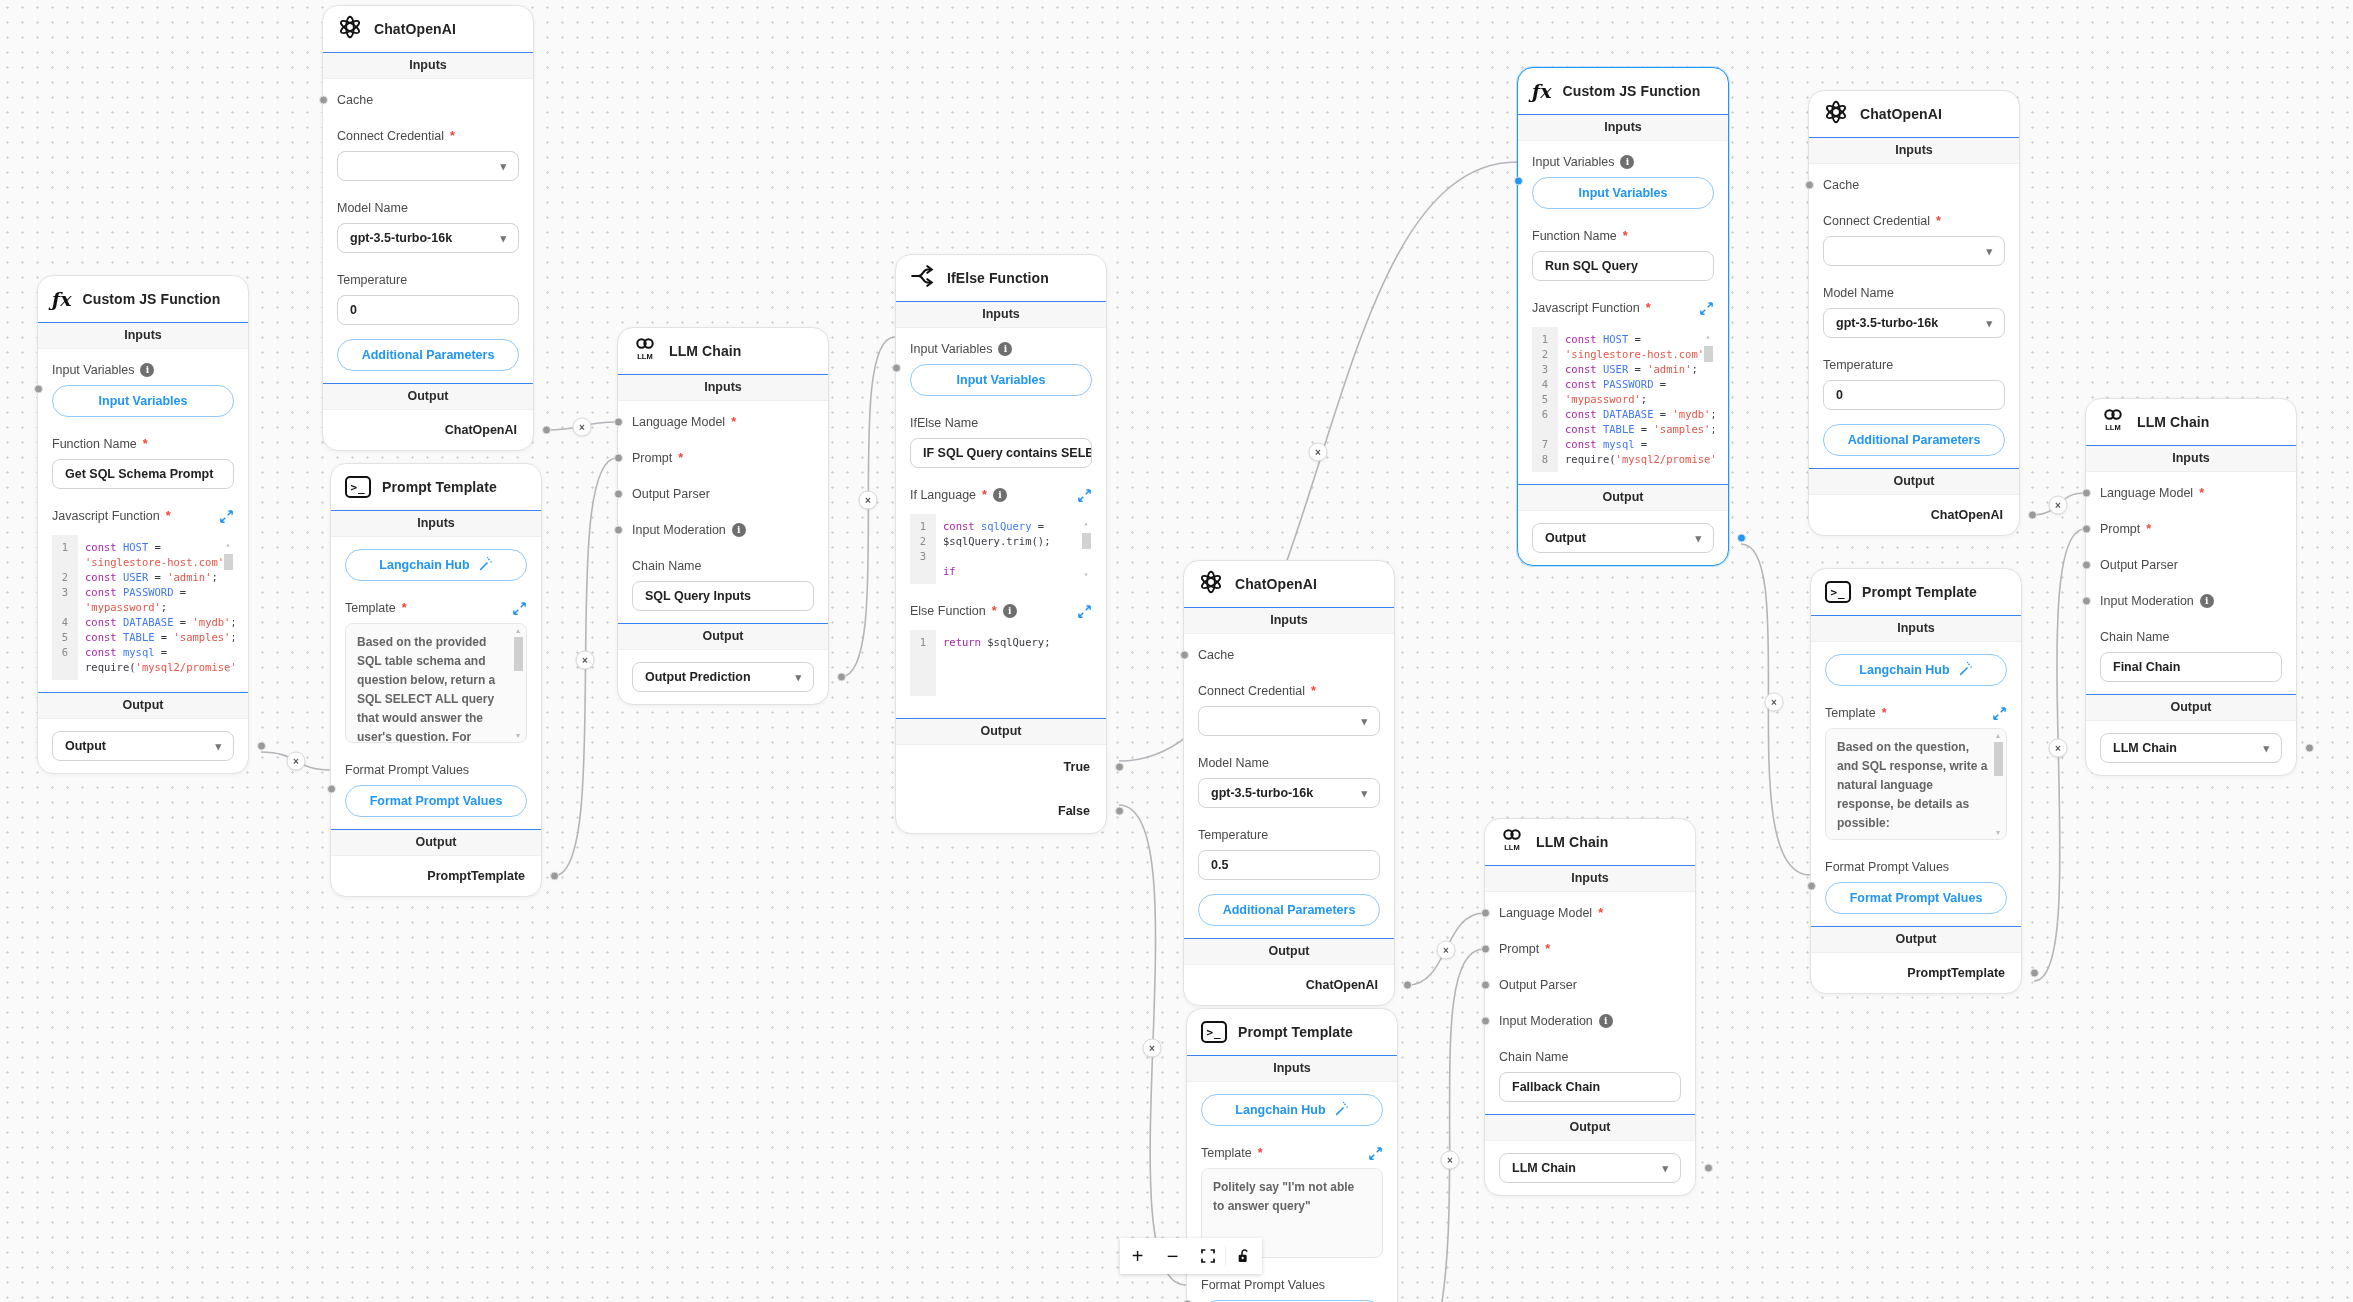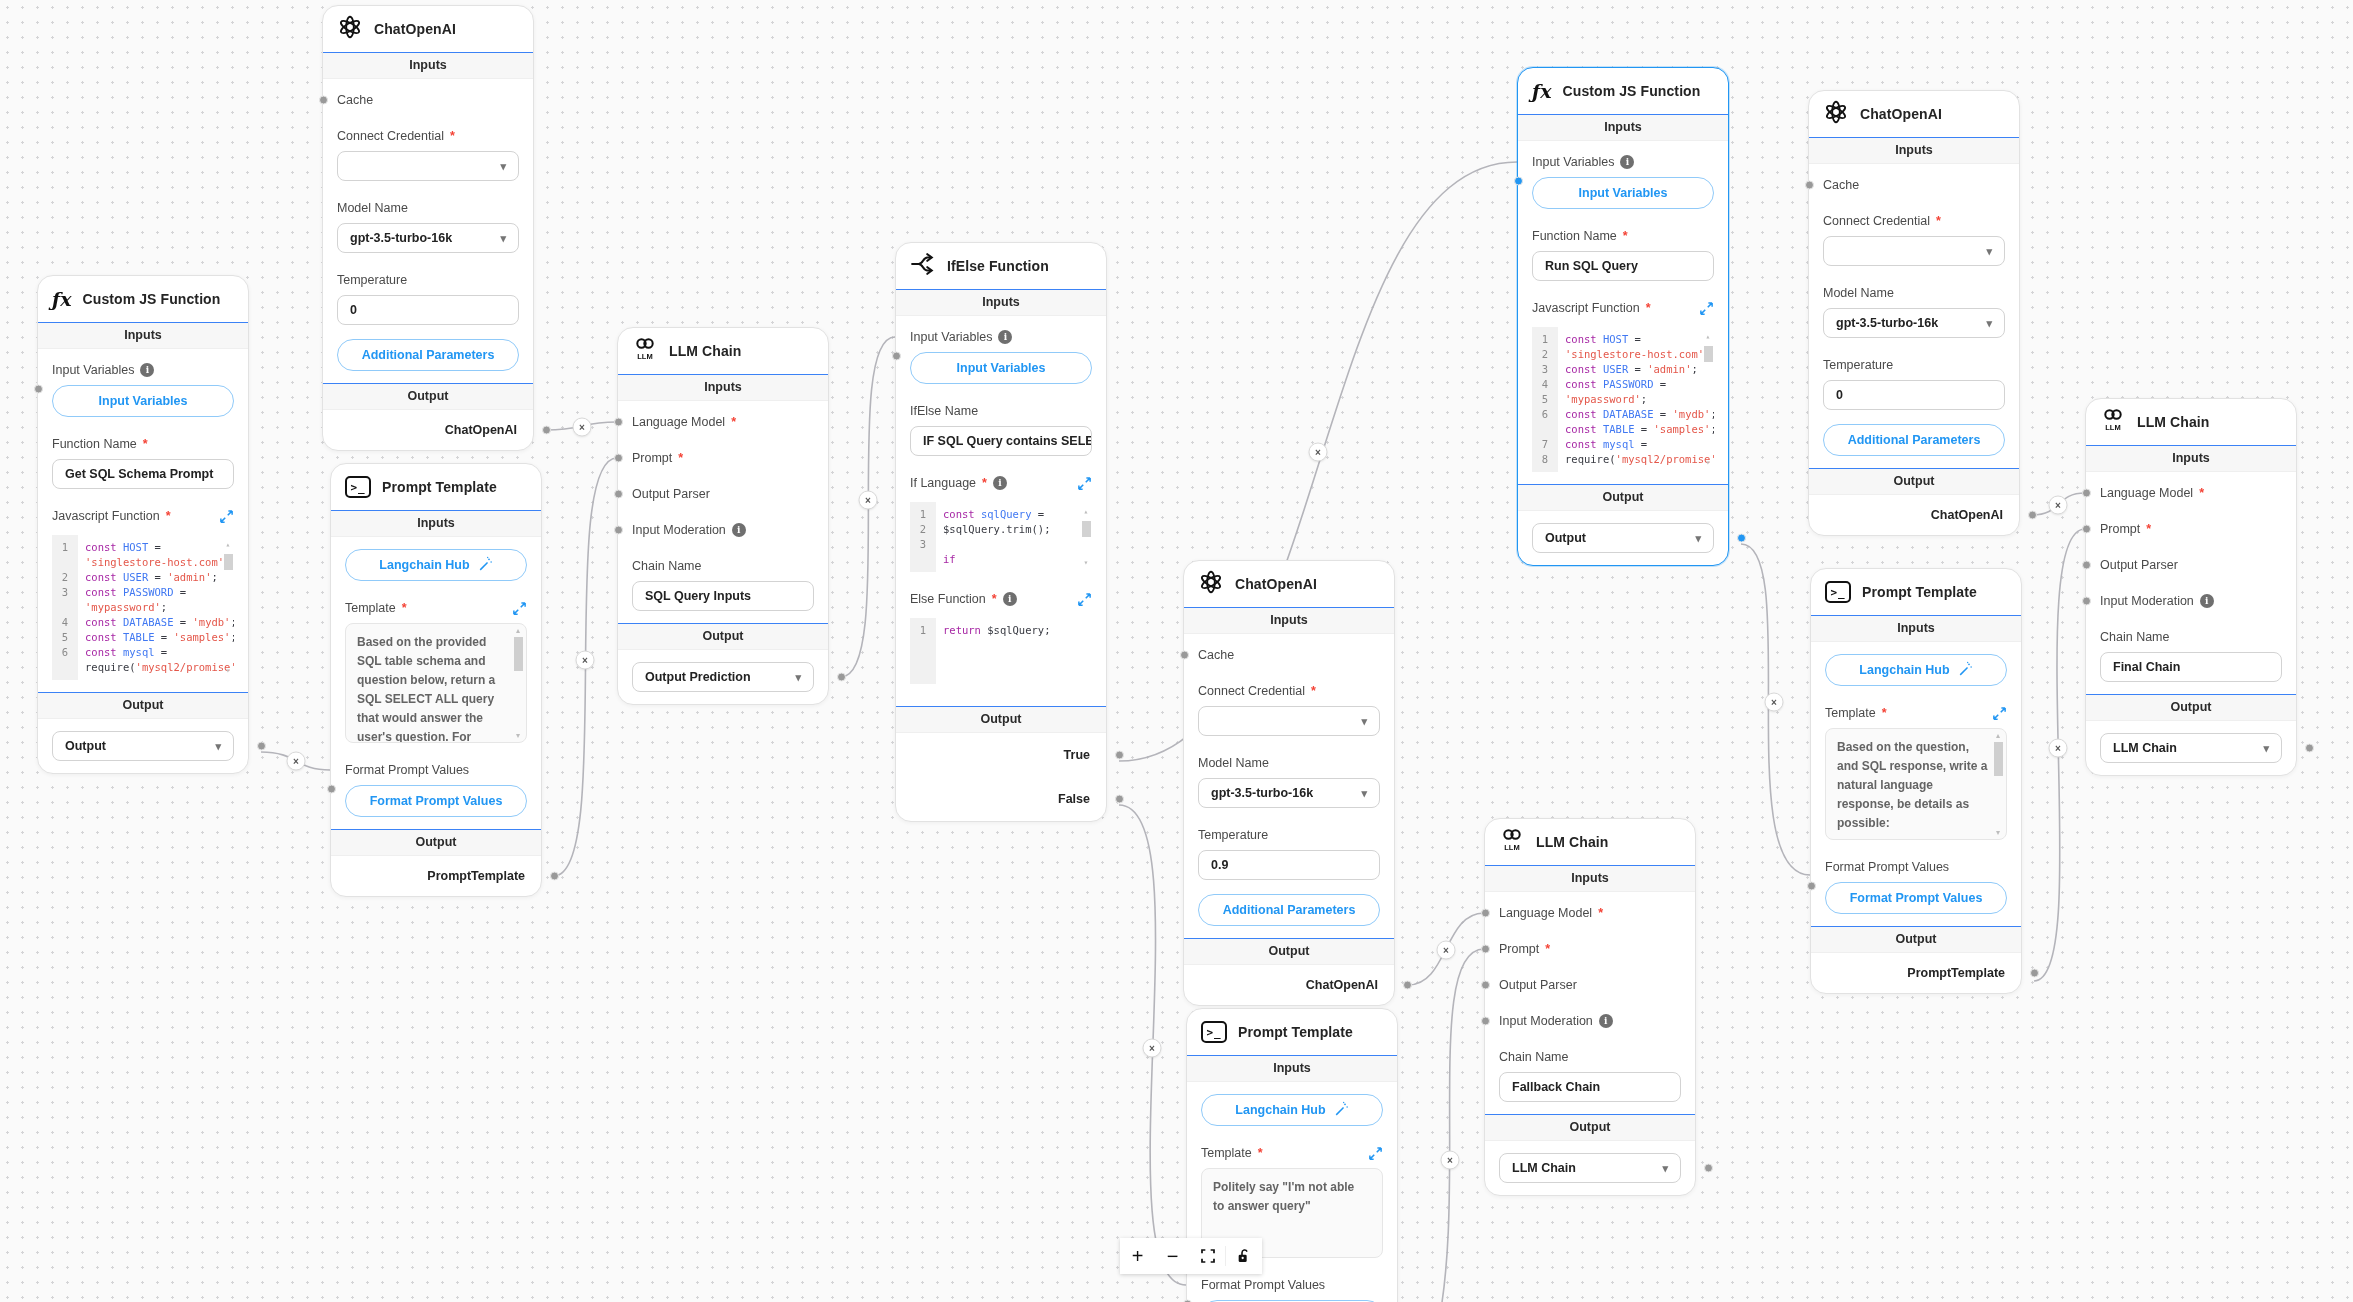--- a/index.html
+++ b/index.html
@@ -327,21 +327,21 @@
     <div class="band">Output</div>
     <div class="outrow selrow">
       <div class="ctl sel">
           <span>Output Prediction</span>
           <span class="car">▾</span>
         </div>
       <span class="h hr"></span>
       </div>
   </div>
 
-  <div class="node" style="left:895px;top:242px">
+  <div class="node" style="left:895px;top:254px">
     <div class="hd">
         <span><svg width="26" height="26" viewBox="0 0 24 24" fill="none" stroke="#111" stroke-width="2" stroke-linecap="round">
             <path d="M2 12h6c4 0 4-6 8-6h3"></path>
             <path d="M8 12c4 0 4 6 8 6h3"></path>
             <path d="M16 3l4 3-4 3"></path>
             <path d="M16 15l4 3-4 3"></path>
           </svg></span>
       <span class="ttl">IfElse Function</span>
       </div>
     <div class="band">Inputs</div>
@@ -454,21 +454,21 @@
         <div class="ctl sel">
             <span>gpt-3.5-turbo-16k</span>
             <span class="car">▾</span>
           </div>
         </div>
       <div class="row m14">
         <div class="lbl">
             <span>Temperature</span>
           </div>
         <div class="ctl">
-            <span>0.9</span>
+            <span>0.5</span>
           </div>
         </div>
       <button class="pill">
           <span>Additional Parameters</span>
         </button>
     </div>
     <div class="band">Output</div>
     <div class="outrow anchor">
         <span>ChatOpenAI</span>
         <span class="h hr"></span>

